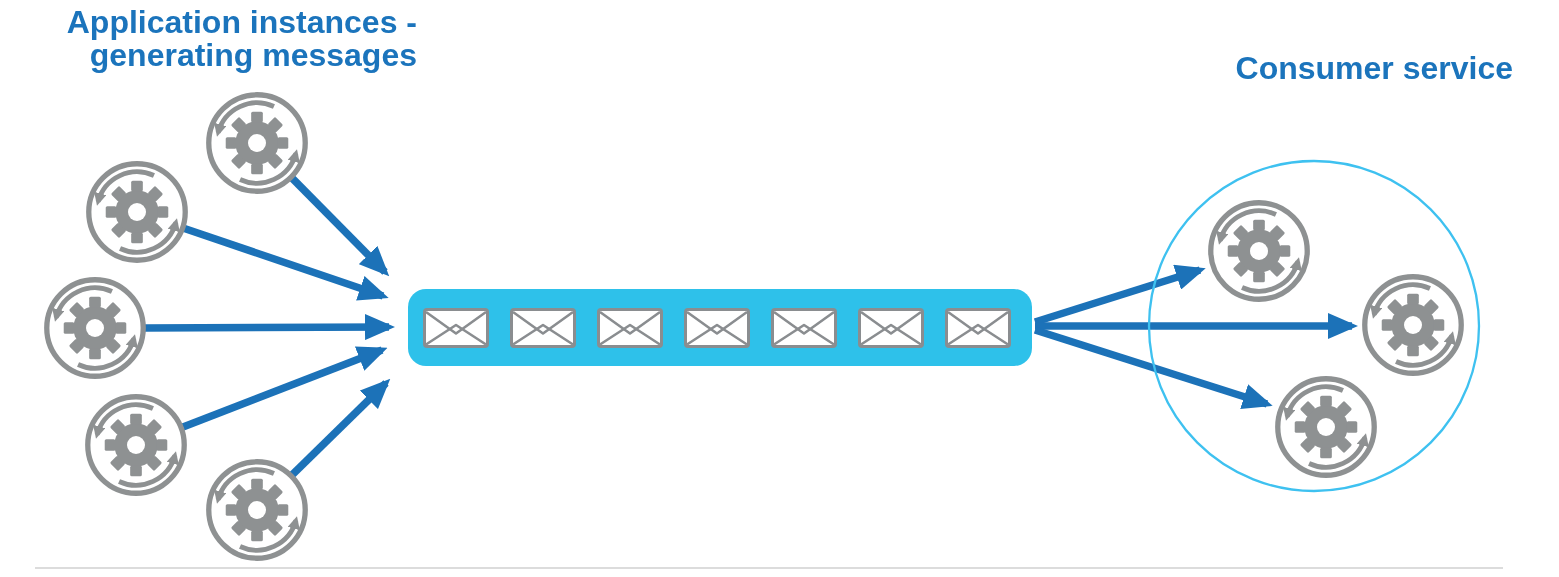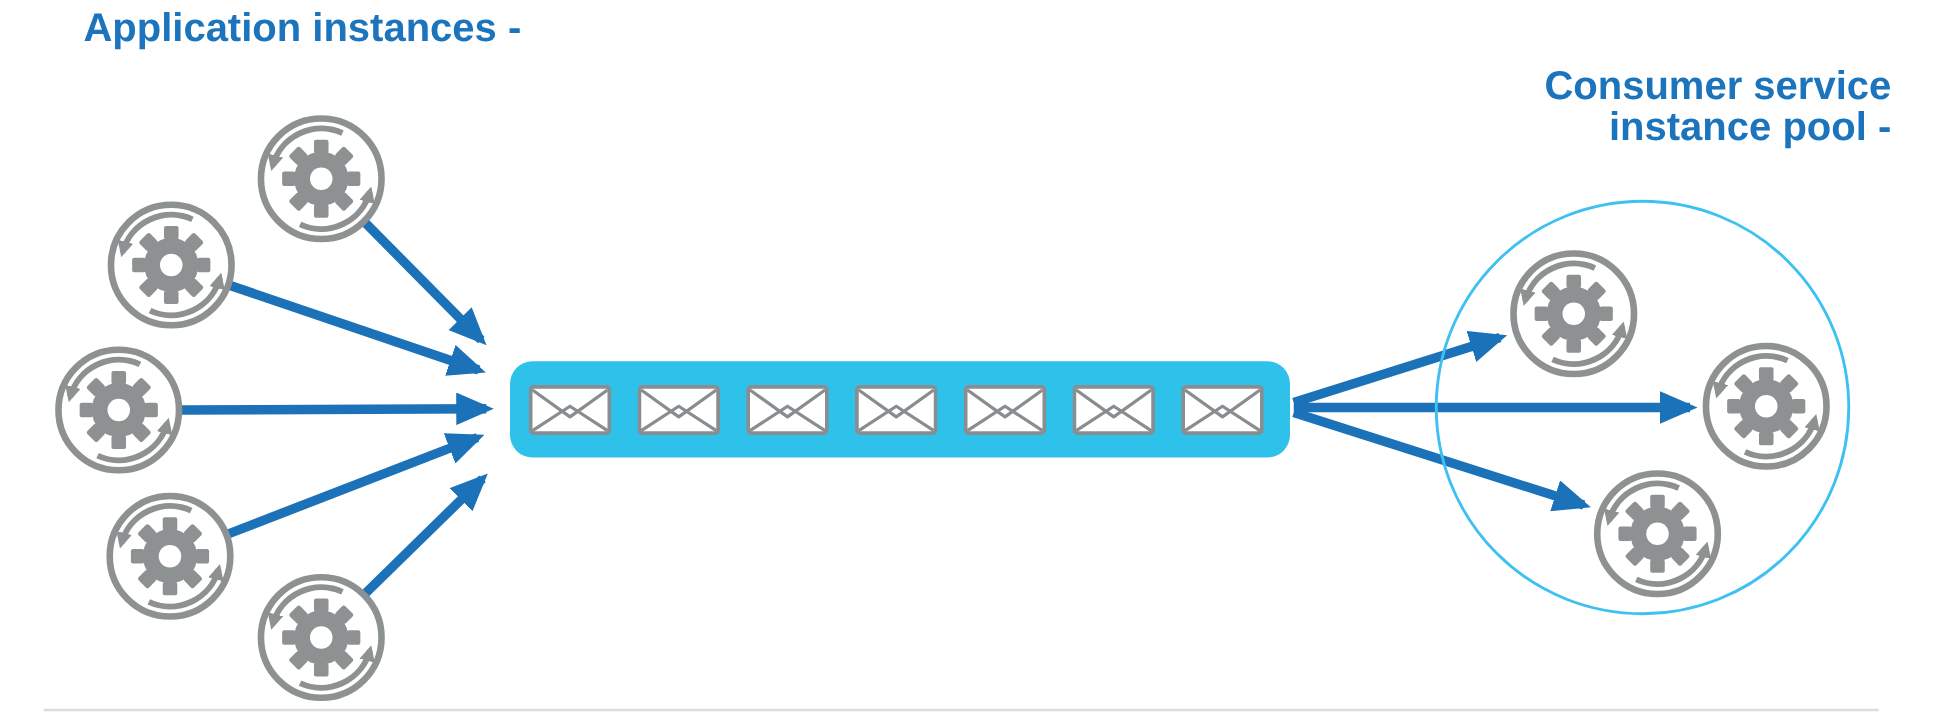--- a/index.html
+++ b/index.html
@@ -124,21 +124,21 @@
       <use href="#gearSync" x="1206" y="198" width="106" height="106"></use>
       <use href="#gearSync" x="1360" y="272" width="106" height="106"></use>
       <use href="#gearSync" x="1273" y="374" width="106" height="106"></use>
     </g>
 
     <line class="baseline" x1="35" y1="568" x2="1503" y2="568"></line>
   </svg>
 
   <div class="diagram-label left-title">
     <span>Application instances -</span>
+    <span>generating messages</span>
   </div>
 
 
   <div class="diagram-label right-title">
     <span>Consumer service</span>
-    <span>instance pool -</span>
   </div>
 
 </div>
 
 </body></html>

